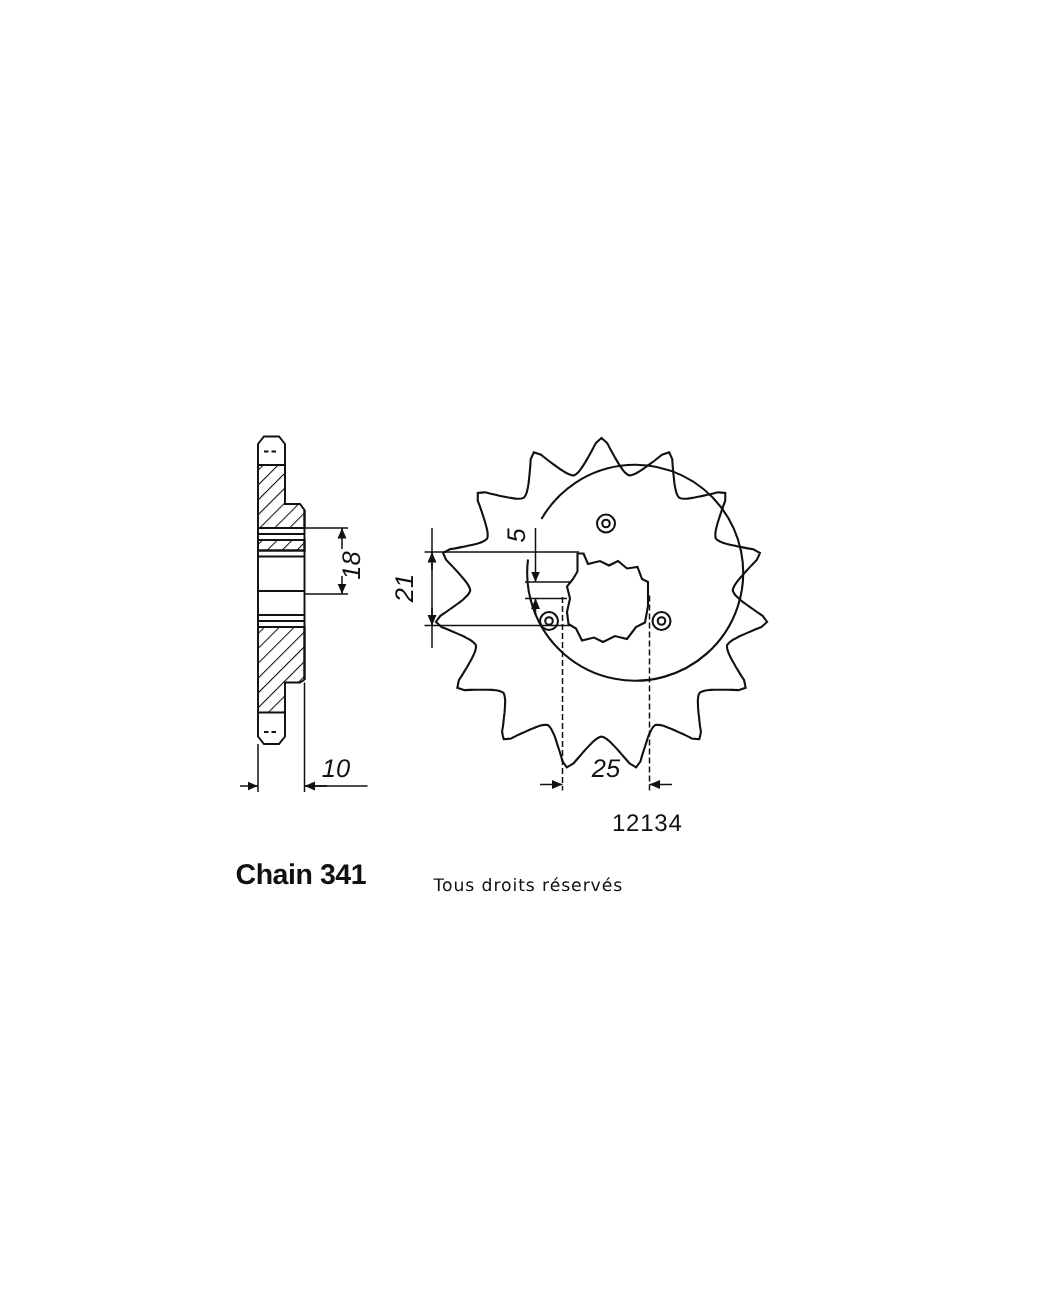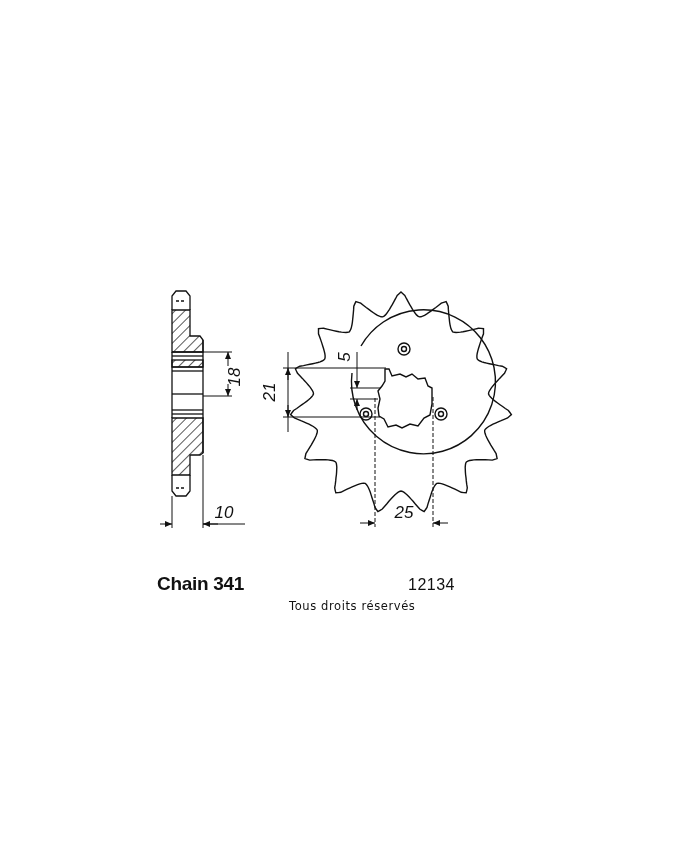--- a/index.html
+++ b/index.html
@@ -1,21 +1,21 @@
 <!DOCTYPE html>
 <html><head>
 <meta charset="utf-8">
 <style>
   html, body { margin: 0; padding: 0; background: #ffffff; }
   body { width: 700px; height: 862px; position: relative; overflow: hidden; }
   #canvas { position: absolute; left: 0; top: 0; width: 700px; height: 862px; }
   .lbl { position: absolute; color: #111; white-space: nowrap; }
   .chain { left: 157px; top: 573px; font-family: "Liberation Sans", sans-serif; font-weight: bold; font-size: 19px; letter-spacing: -0.3px; }
-  .rights { left: 289px; top: 583px; font-family: "DejaVu Sans", sans-serif; font-size: 11.5px; letter-spacing: 0.6px; margin-top: 16px; }
-  .ref { left: 408px; top: 541px; font-family: "Liberation Sans", sans-serif; font-size: 16px; letter-spacing: 0.5px; margin-top: 35px; }
+  .rights { left: 289px; top: 583px; font-family: "DejaVu Sans", sans-serif; font-size: 11.5px; letter-spacing: 0.6px; }
+  .ref { left: 408px; top: 541px; font-family: "Liberation Sans", sans-serif; font-size: 16px; letter-spacing: 0.5px; }
   .dim { font-family: "Liberation Sans", sans-serif; font-style: italic; font-size: 17px; fill: #111; }
 </style>
 </head>
 <body>
 
 <svg id="canvas" viewBox="0 0 700 862" xmlns="http://www.w3.org/2000/svg">
   <defs>
     <pattern id="hatch" patternUnits="userSpaceOnUse" width="7" height="7" patternTransform="rotate(45)">
       <line x1="0" y1="0" x2="0" y2="7" stroke="#111" stroke-width="1.4"></line>
     </pattern>

